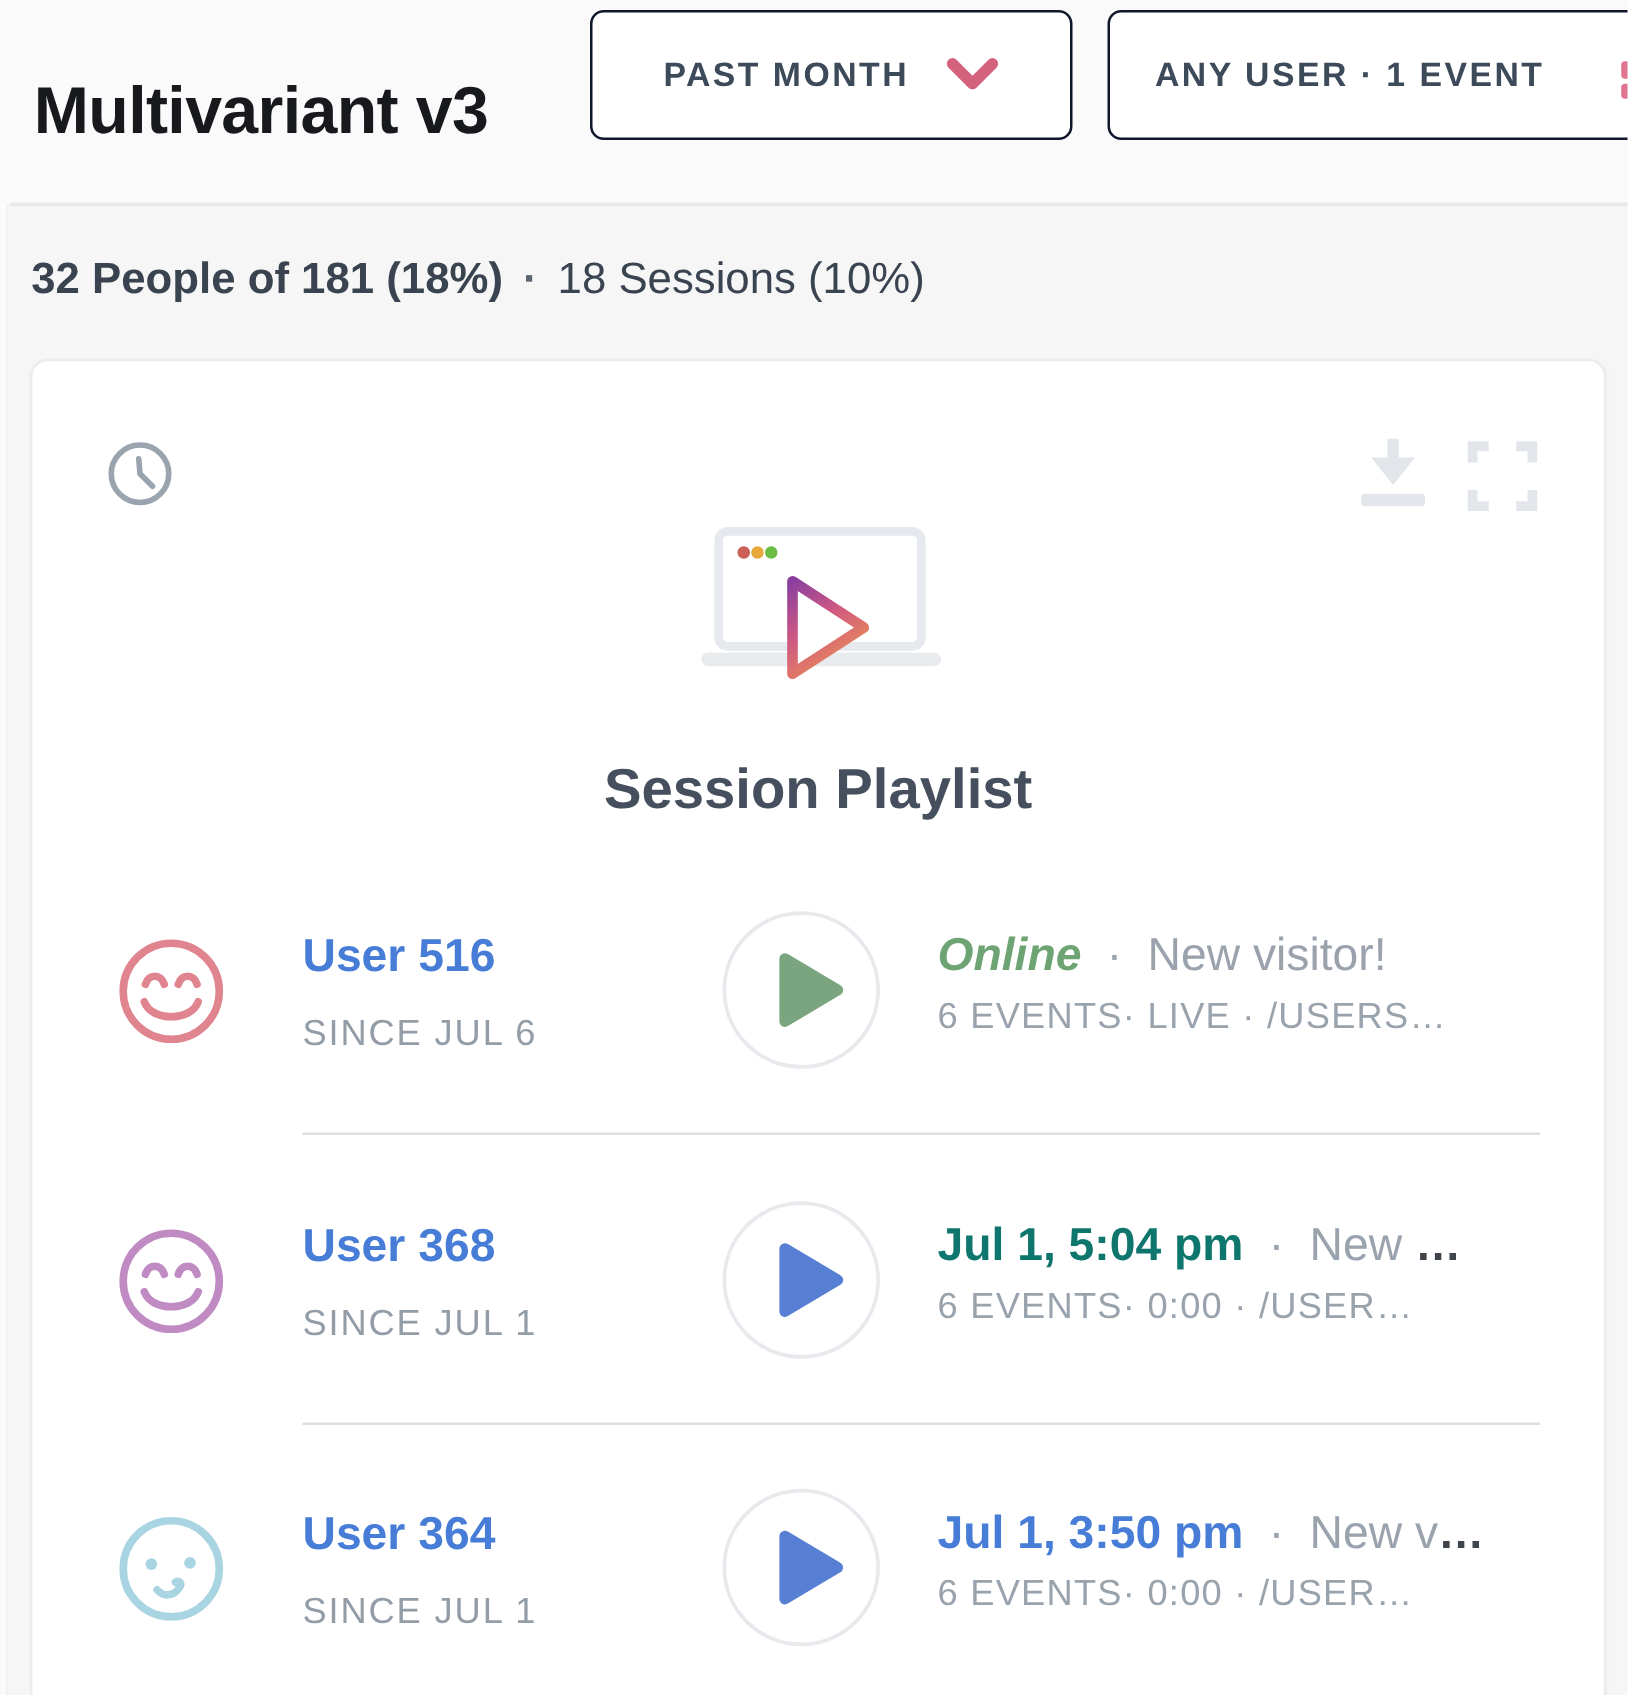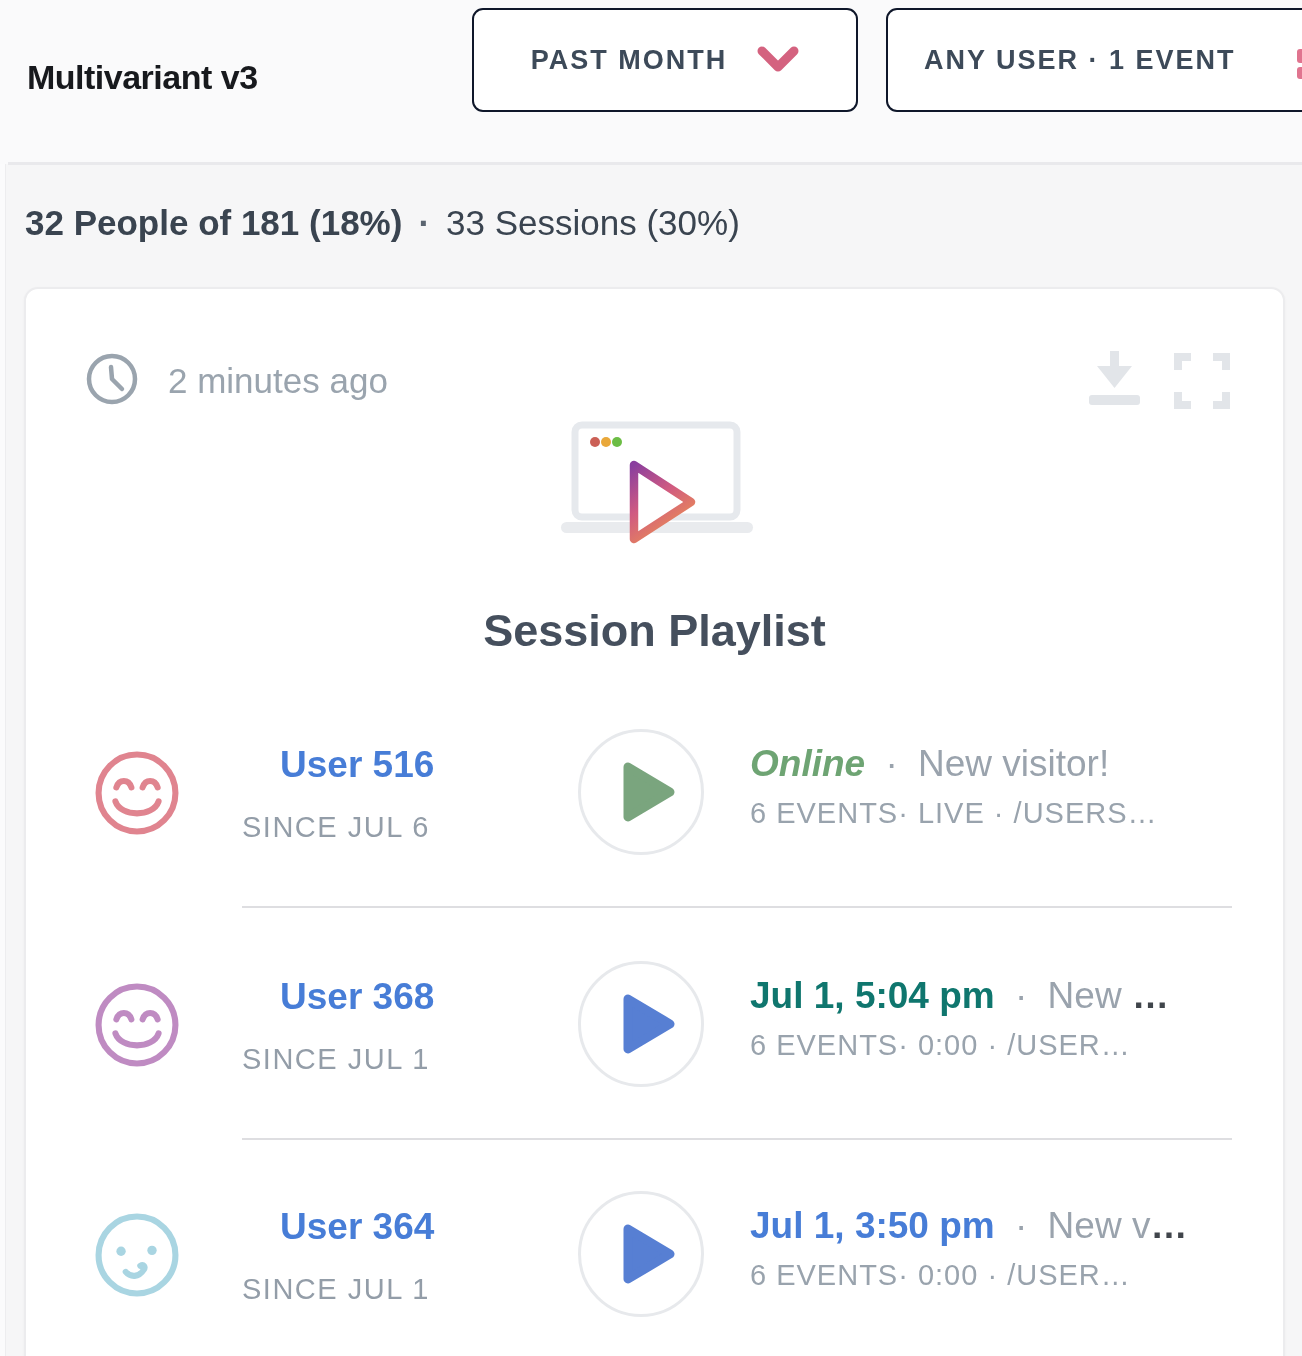--- a/index.html
+++ b/index.html
@@ -8,21 +8,21 @@
     background:#f6f6f7;
     font-family:"Liberation Sans","DejaVu Sans",sans-serif;
     -webkit-font-smoothing:antialiased;
   }
   .left-strip{position:absolute;left:0;top:0;width:5px;height:1356px;background:#fbfbfc;border-right:1px solid #ededef;}
   .left-artifact{position:absolute;left:1px;top:8px;width:3px;height:28px;background:#4b4f55;border-radius:2px;}
 
   
   .app-header{position:absolute;left:0;top:0;width:1302px;height:164px;background:#fafafb;}
   .header-divider{position:absolute;left:8px;right:0;top:162px;height:3px;background:#e9e9ec;}
-  .page-title{position:absolute;left:27px;top:34px;font-size:34px;font-weight:600;color:#17191d;letter-spacing:-0.5px;margin-top:24px;}
+  .page-title{position:absolute;left:27px;top:34px;font-size:53px;font-weight:600;color:#17191d;letter-spacing:-0.5px;margin-top:24px;}
   .toolbar-btn{
     position:absolute;top:8px;height:104px;background:#ffffff;
     border:2px solid #0f172a;border-radius:11px;box-sizing:border-box;
     display:flex;align-items:center;cursor:pointer;padding:0;
   }
   .btn-date{left:472px;width:386px;justify-content:center;gap:30px;}
   .btn-filter{left:886px;width:520px;padding-left:36px;}
   .toolbar-btn .btn-label{font-size:27px;font-weight:700;color:#3d4a59;letter-spacing:2px;white-space:nowrap;}
   .chevron-down{width:42px;height:28px;flex:0 0 auto;}
   .filter-frag{position:absolute;border-radius:3px;}
@@ -48,21 +48,21 @@
   .player-illustration{position:absolute;left:529px;top:131px;width:204px;height:128px;}
   .playlist-heading{position:absolute;left:0;right:0;top:316px;text-align:center;font-size:45px;font-weight:700;color:#454f5d;margin:0;}
 
   
   .session-row{position:absolute;left:0;width:1261px;height:130px;}
   .row-0{top:438px;} .row-1{top:670px;padding-left:30px;} .row-2{top:900px;}
   .row-divider{position:absolute;left:216px;width:990px;height:2px;background:#dedee1;}
   .div-0{top:617px;} .div-1{top:849px;}
   .avatar{position:absolute;left:66px;top:21px;width:90px;height:90px;}
   .user-block{position:absolute;left:216px;top:16px;}
-  .user-link{display:block;font-size:37px;font-weight:600;text-decoration:none;line-height:44px;cursor:pointer;margin-left:38px;}
+  .user-link{display:block;font-size:37px;font-weight:600;text-decoration:none;line-height:44px;cursor:pointer;}
   .since-label{margin-top:24px;font-size:29px;color:#939da8;letter-spacing:1.5px;line-height:32px;}
   .play-btn{
     position:absolute;left:552px;top:2px;width:126px;height:126px;border-radius:50%;
     background:#ffffff;border:3px solid #e7e9ec;box-sizing:border-box;padding:0;cursor:pointer;
   }
   .play-btn svg{position:absolute;left:0;top:0;width:120px;height:120px;}
   .status-block{position:absolute;left:724px;top:14px;}
   .status-line{font-size:37px;line-height:46px;white-space:nowrap;}
   .status-primary{font-weight:600;text-decoration:none;}
   .status-sep{color:#9aa3ad;margin:0 10px;}
@@ -91,30 +91,29 @@
     <span class="filter-frag frag-a" style="background: rgb(224, 116, 143);"></span>
     <span class="filter-frag frag-b" style="background: rgb(224, 116, 143);"></span>
   </button>
 
   <div class="header-divider"></div>
 </header>
 
 <div class="stats-row">
   <span class="stats-people">32 People of 181 (18%)</span>
   <span class="stats-sep">·</span>
-  <span class="stats-sessions">33 Sessions (30%)</span>
+  <span class="stats-sessions">18 Sessions (10%)</span>
 </div>
 
 <section class="card">
 
   <svg class="clock-icon" viewBox="0 0 56 56">
     <circle cx="28" cy="28" r="23" fill="none" stroke="#9aa4ae" stroke-width="4.5"></circle>
     <path d="M27 16 L28 28 L38 38" fill="none" stroke="#9aa4ae" stroke-width="4.5" stroke-linecap="round" stroke-linejoin="round"></path>
   </svg>
-  <span class="updated-label">2 minutes ago</span>
 
   <svg class="download-icon" viewBox="0 0 56 62">
     <rect x="24" y="2" width="9" height="17" style="fill: rgb(226, 229, 233);"></rect>
     <polygon points="11,17 46,17 28.5,39" style="fill: rgb(226, 229, 233);"></polygon>
     <rect x="3" y="46" width="51" height="10" rx="3" style="fill: rgb(226, 229, 233);"></rect>
   </svg>
 
   <svg class="expand-icon" viewBox="0 0 56 56">
     <g fill="none" stroke-width="8" style="stroke: rgb(226, 229, 233);">
       <path d="M4 17 V4 H17"></path>

